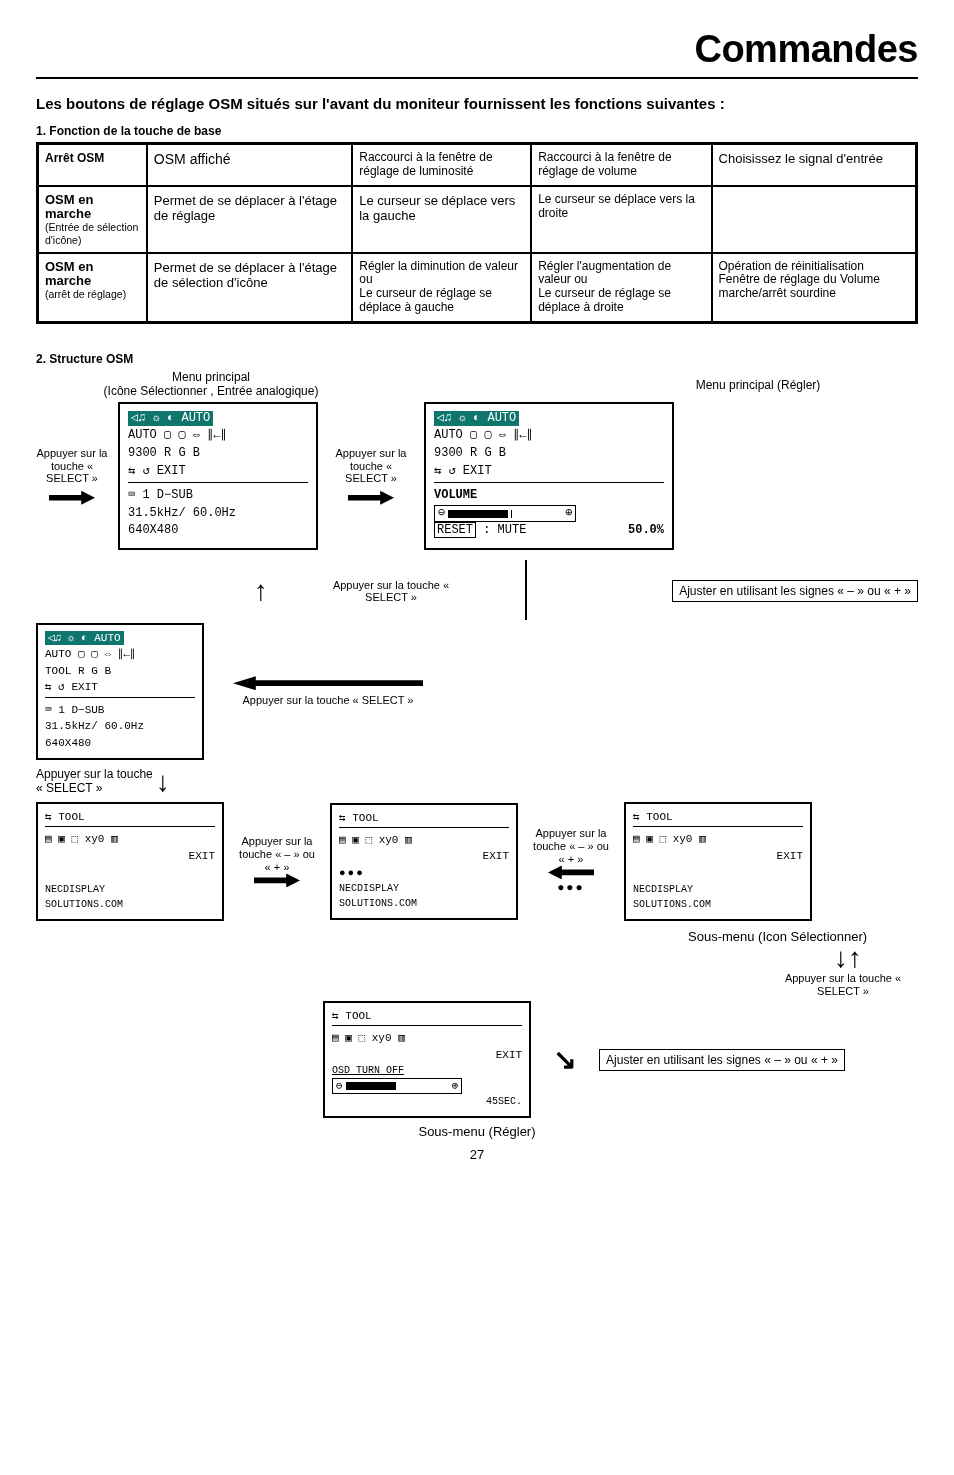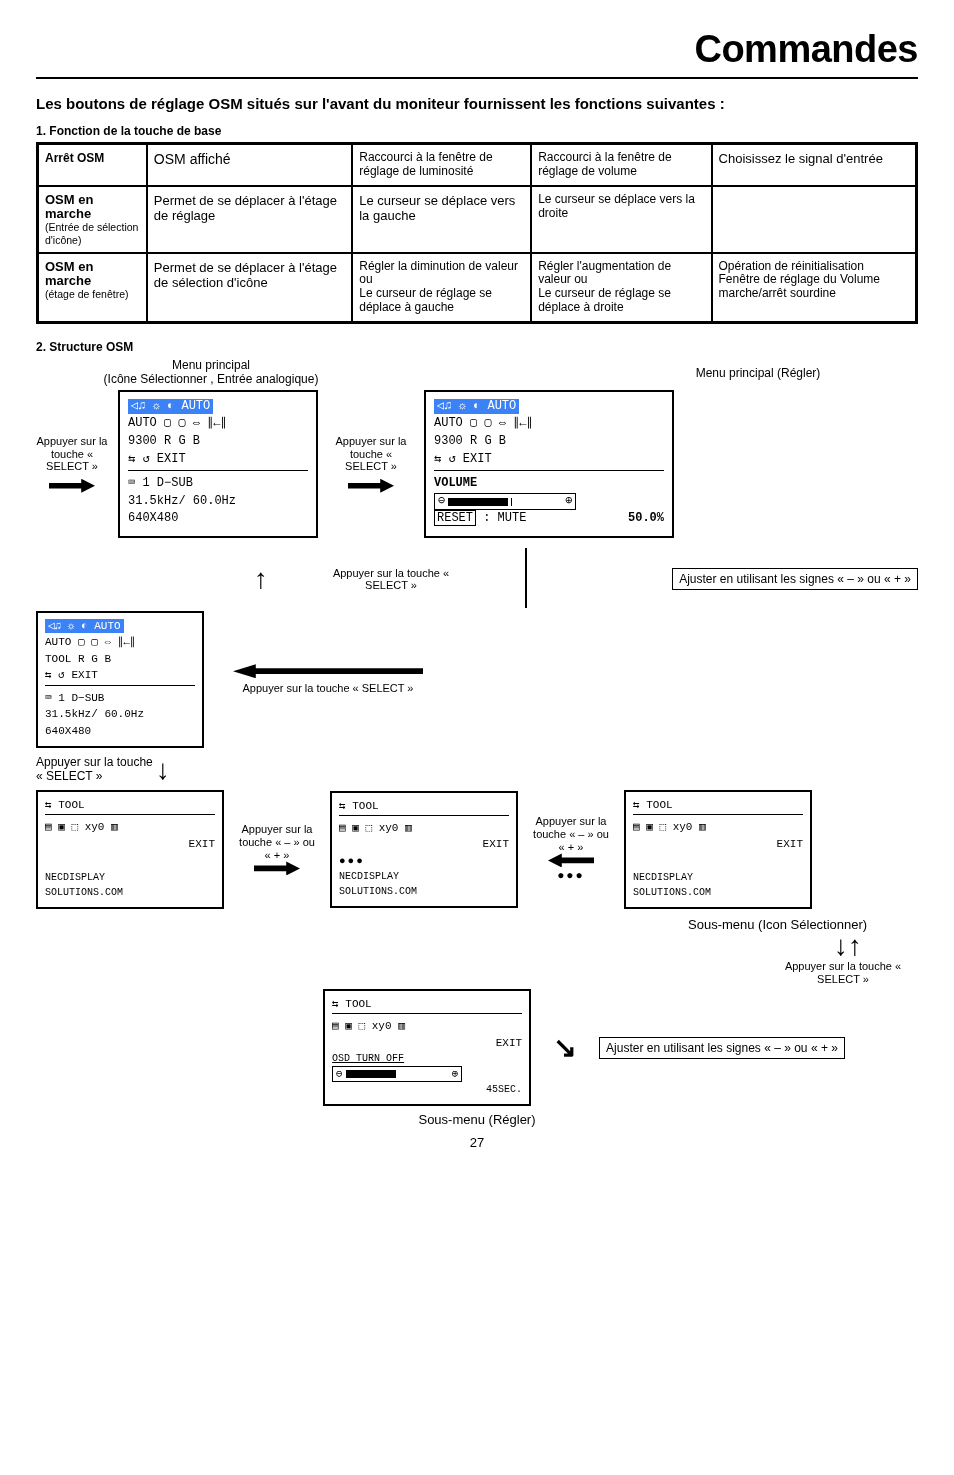--- a/index.html
+++ b/index.html
@@ -52,34 +52,34 @@
     display:inline-block;
     border:2px solid #000;
     padding: 2px 10px;
     font-weight: 900;
     font-size: 13px;
     font-family: Arial, sans-serif;
     background:#fff;
   }
   .minus-btn, .plus-btn { min-width:40px; font-size:18px; line-height:14px; text-align:center;}
   .small { font-size:10.5px; line-height:1.15;}
-  .structure { margin-top:16px; position:relative; font-size:12px;}
+  .structure { margin-top:28px; position:relative; font-size:12px;}
   .menu-label { font-size:12px; text-align:center;}
   .osd-box {
     display:inline-block;
     border:2px solid #000;
     background:#fff;
     padding:6px 8px 8px;
     font-family: "Courier New", monospace;
     font-size:12px;
     min-width:180px;
     line-height:1.3;
   }
   .osd-box .hdr { border-bottom:1px solid #000; padding-bottom:2px; margin-bottom:4px;}
-  .osd-box .accent { display:inline-block; background:#3b82f6; color:#fff; padding:0 3px;}
+  .osd-box .accent { display:inline-block; background:#0f766e; color:#fff; padding:0 3px;}
   .row-osd { padding:1px 0; }
   .bar { display:inline-flex; align-items:center; gap:3px; border:1px solid #000; padding:0 3px;}
   .bar-fill { display:inline-block; height:8px; background:#000;}
   .arrow {
     display:flex; align-items:center; justify-content:center;
   }
   .arrow-right-short {
     width:46px; height:14px; background:#000;
     clip-path: polygon(0 30%, 70% 30%, 70% 0, 100% 50%, 70% 100%, 70% 70%, 0 70%);
   }
@@ -128,21 +128,21 @@
       <div class="small">(Entrée de sélection d'icône)</div>
     </td>
     <td style="font-size:13px;">Permet de se déplacer à l'étage de réglage</td>
     <td style="font-size:13px;">Le curseur se déplace vers la gauche</td>
     <td class="small">Le curseur se déplace vers la droite</td>
     <td></td>
   </tr>
   <tr>
     <td class="tight">
       <div style="font-weight:900;font-size:13px;">OSM en marche</div>
-      <div class="small">(étage de fenêtre)</div>
+      <div class="small">(arrêt de réglage)</div>
     </td>
     <td style="font-size:13px;">Permet de se déplacer à l'étage de sélection d'icône</td>
     <td class="small" style="white-space:pre-line;">Régler la diminution de valeur ou
 Le curseur de réglage se déplace à gauche</td>
     <td class="small" style="white-space:pre-line;">Régler l'augmentation de valeur ou
 Le curseur de réglage se déplace à droite</td>
     <td class="small" style="white-space:pre-line;">Opération de réinitialisation
 Fenêtre de réglage du Volume marche/arrêt sourdine</td>
   </tr>
 </tbody>

